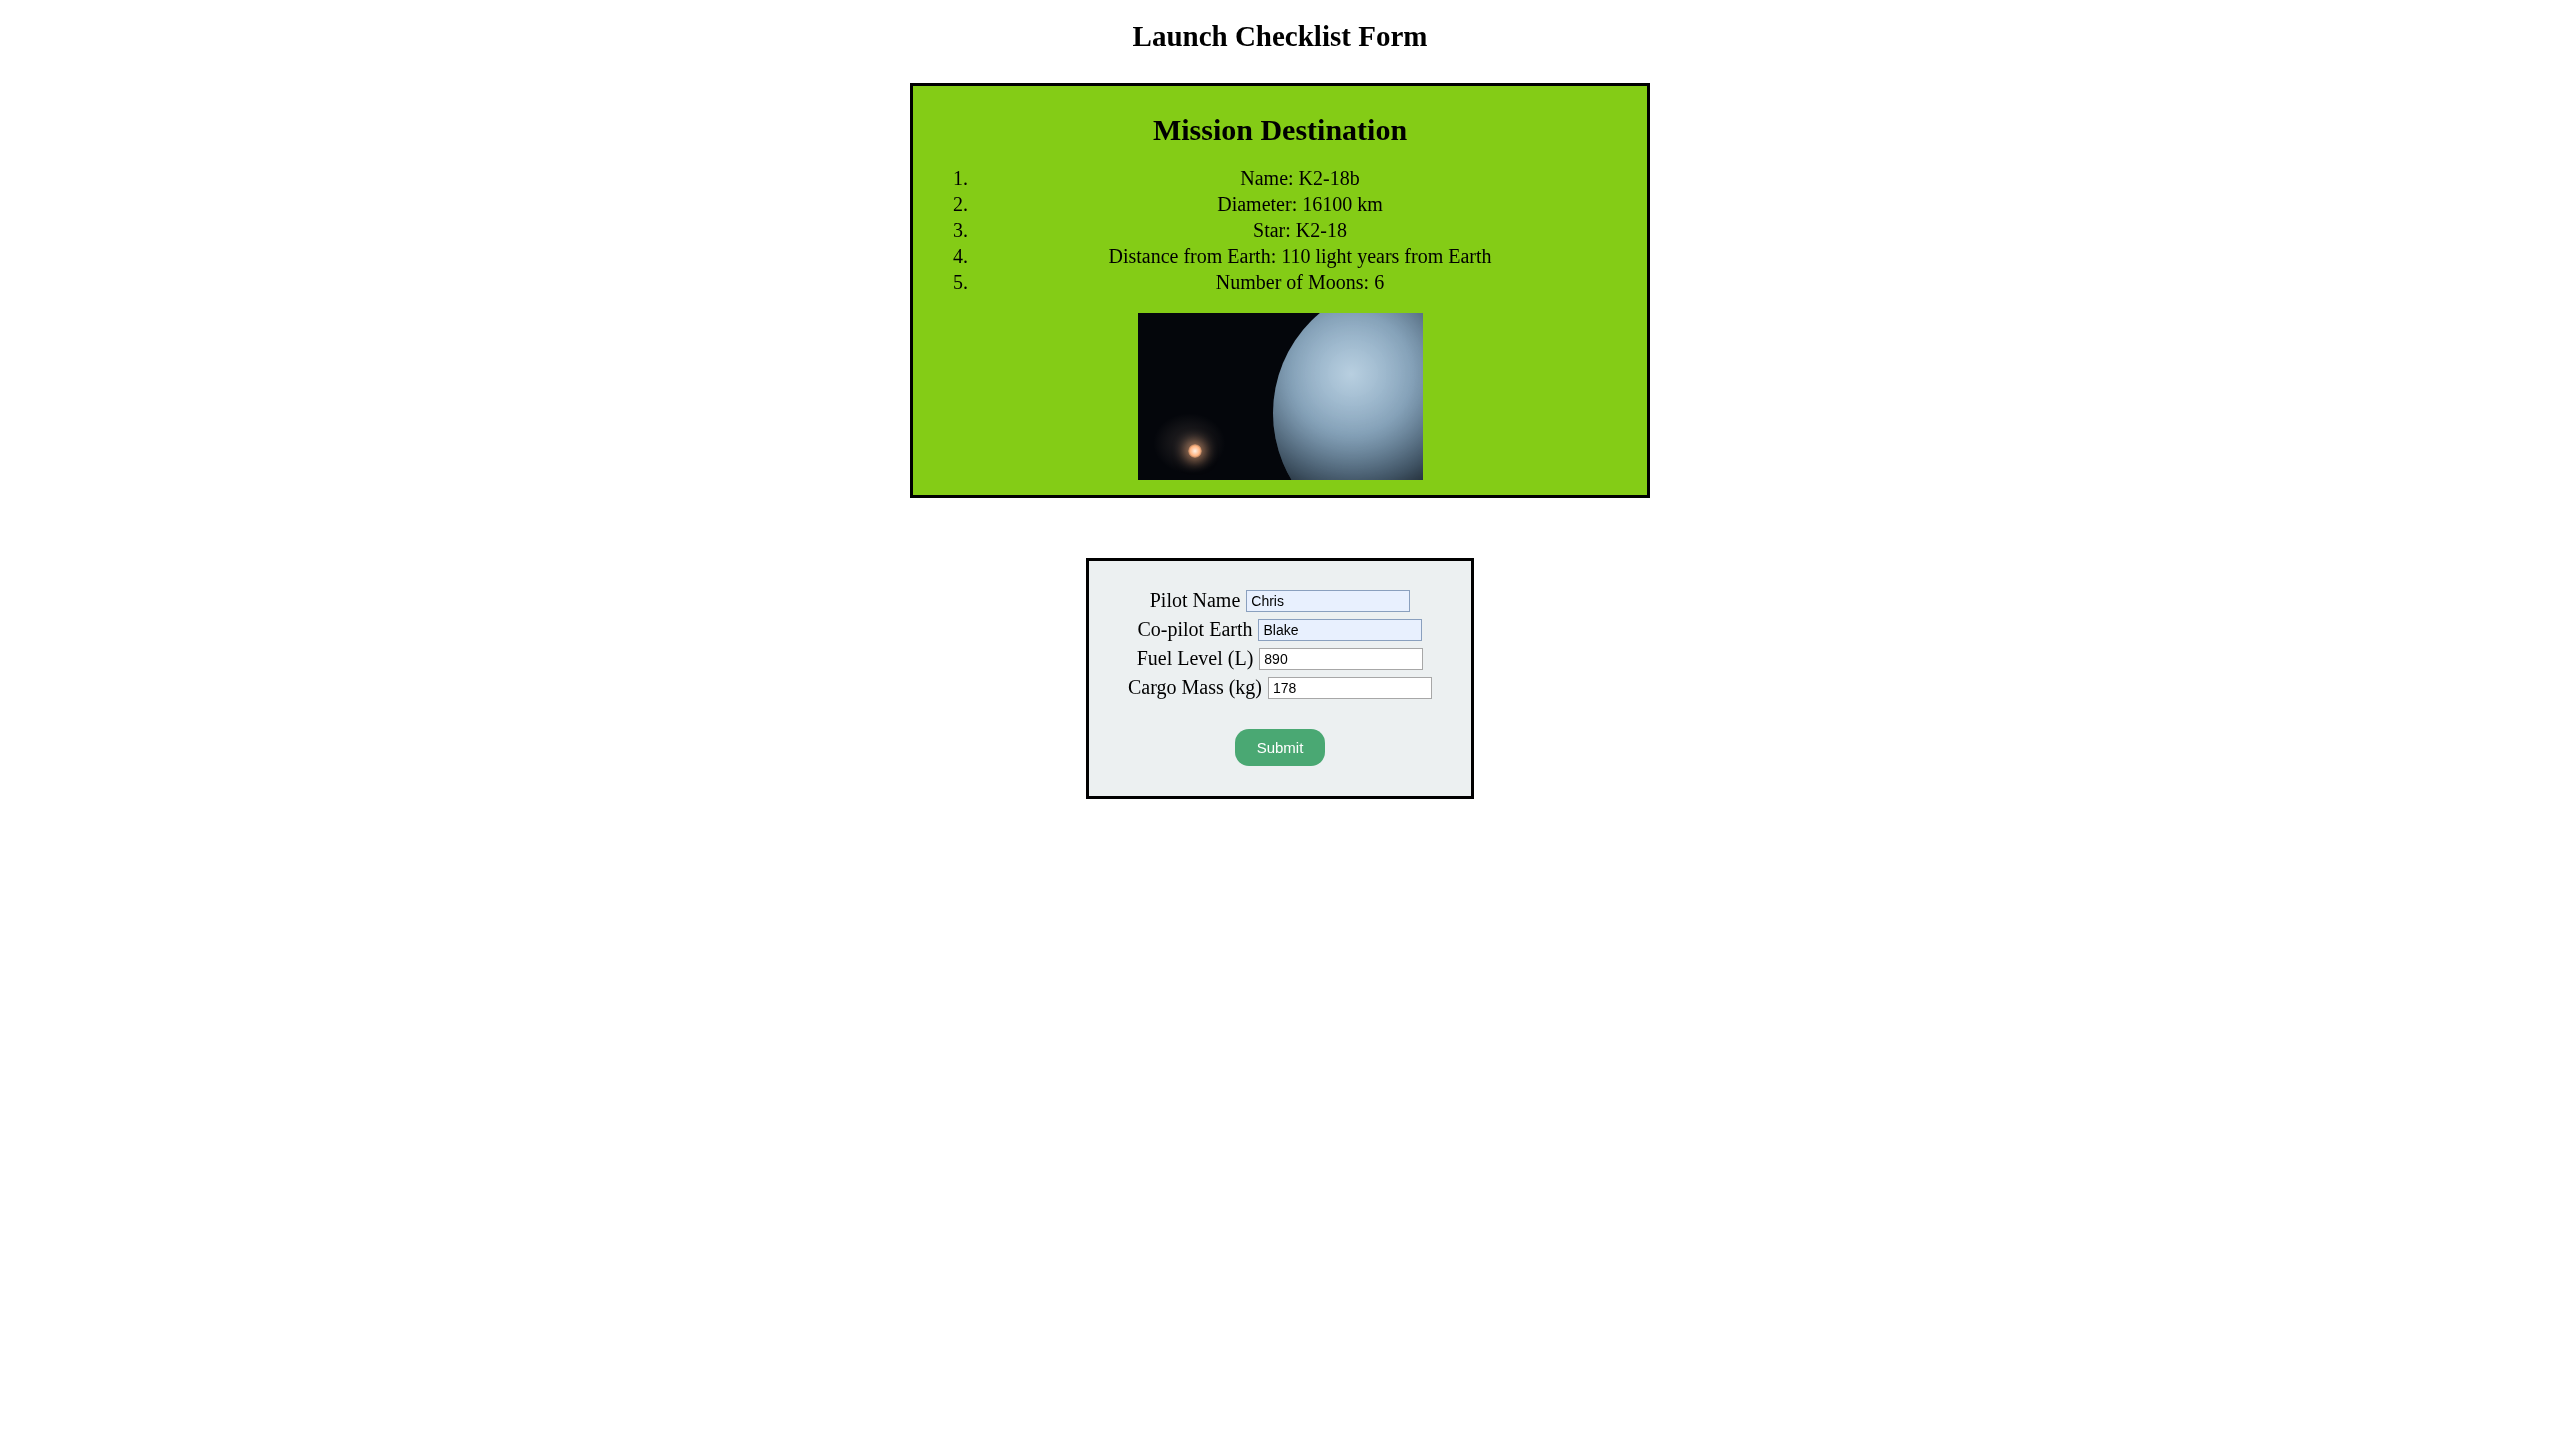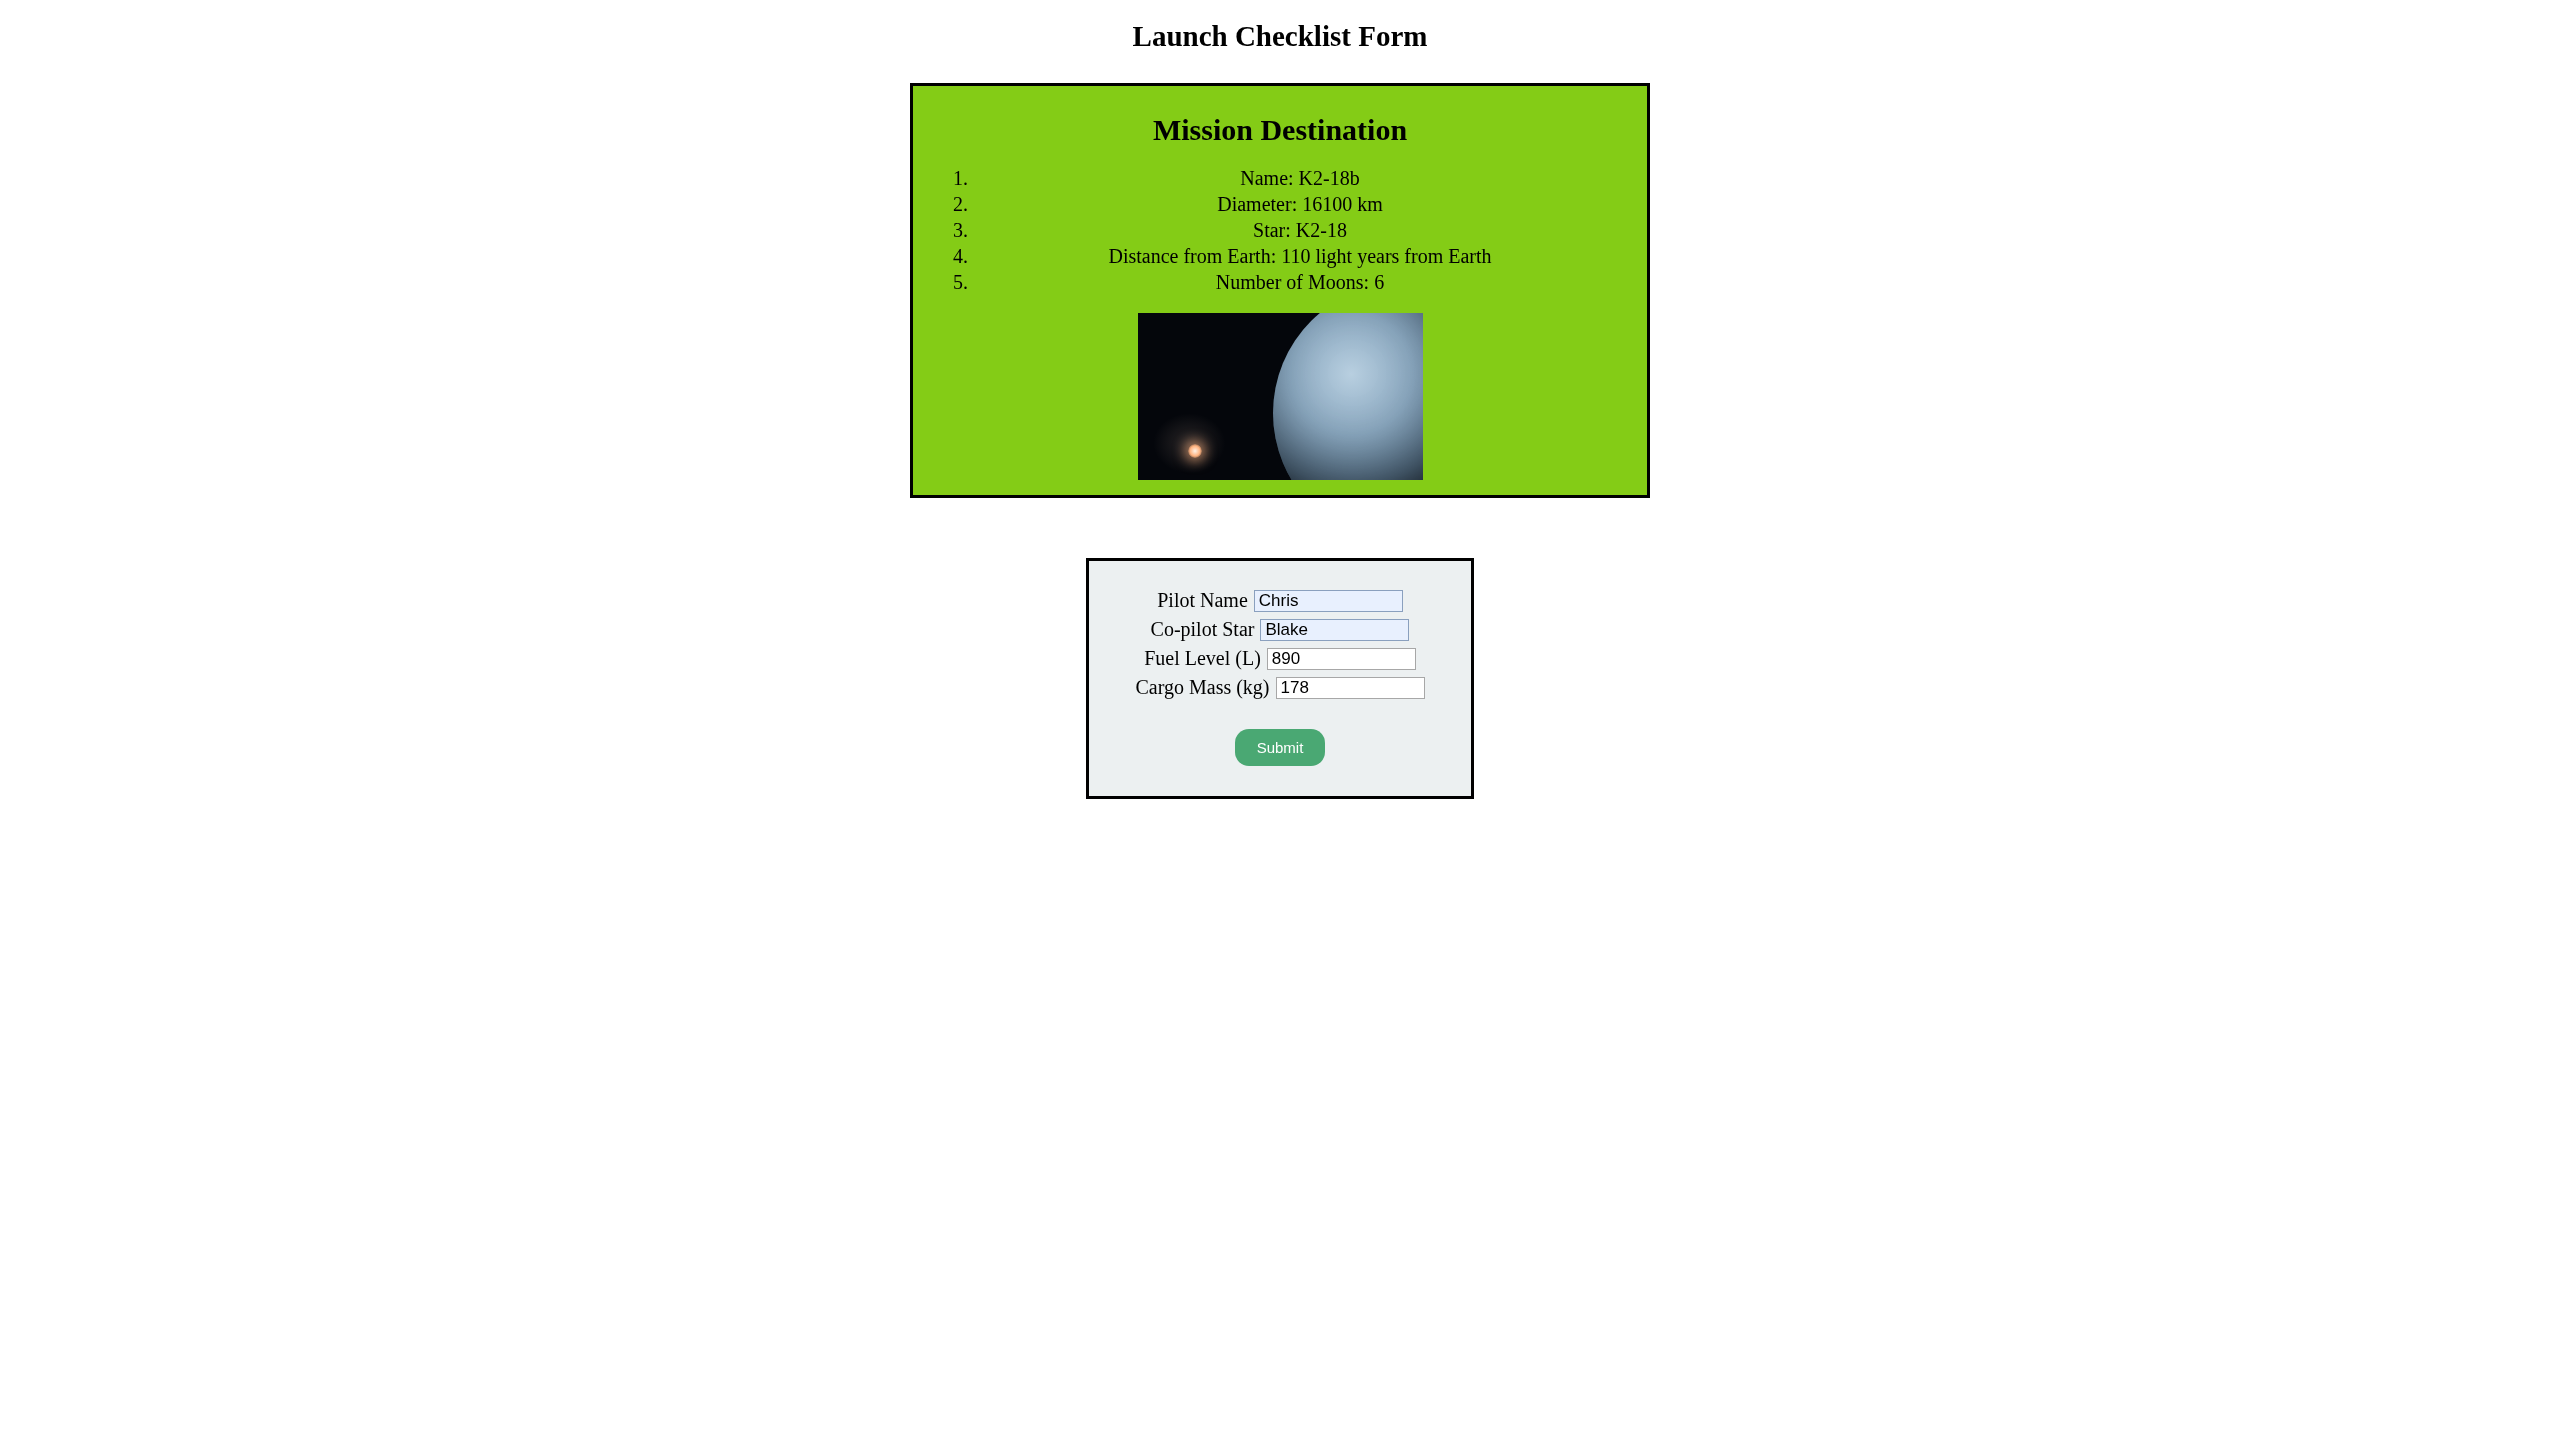--- a/index.html
+++ b/index.html
@@ -83,24 +83,24 @@
       font-size: 20px;
       display: flex;
       align-items: center;
       justify-content: center;
       gap: 6px;
     }
     .form-row label {
       text-align: left;
     }
     .form-row input {
-      width: 149px;
+      width: 164px;
       height: 22px;
       font-family: Arial, Helvetica, sans-serif;
-      font-size: 17px;
+      font-size: 14px;
       padding: 1px 4px;
       border: 1px solid #a7a7a7;
       background: #ffffff;
     }
     .form-row input.autofilled {
       background: #e8f0fe;
       border: 1px solid #8aa0be;
     }
     .submit-btn {
       margin-top: 24px;
@@ -134,21 +134,21 @@
   </div>
 </div>
 
 <div class="form-box">
   <form>
     <div class="form-row">
       <label>Pilot Name</label>
       <input type="text" class="autofilled" value="Chris" style="">
     </div>
     <div class="form-row">
-      <label>Co-pilot Star</label>
+      <label>Co-pilot Earth</label>
       <input type="text" class="autofilled" value="Blake" style="">
     </div>
     <div class="form-row">
       <label>Fuel Level (L)</label>
       <input type="text" value="890" style="">
     </div>
     <div class="form-row">
       <label>Cargo Mass (kg)</label>
       <input type="text" value="178" style="">
     </div>

